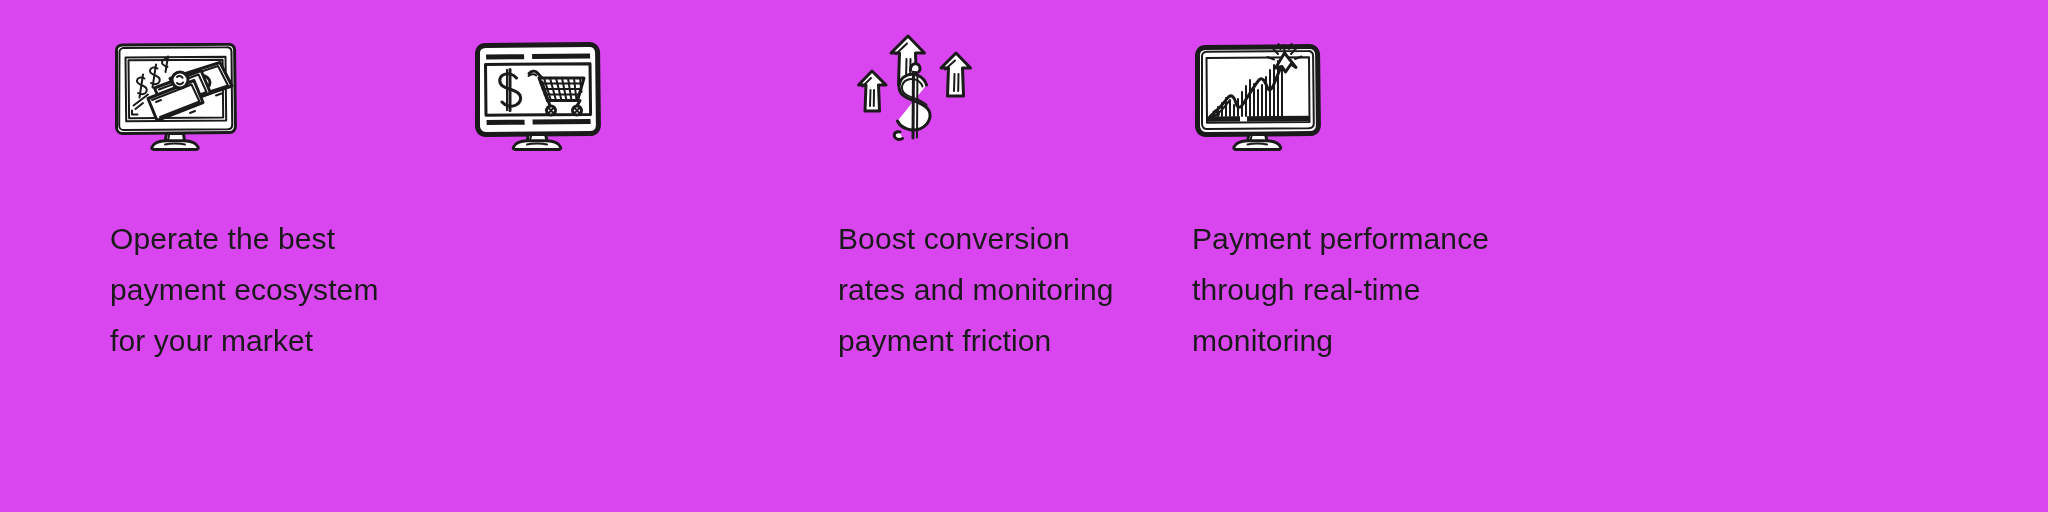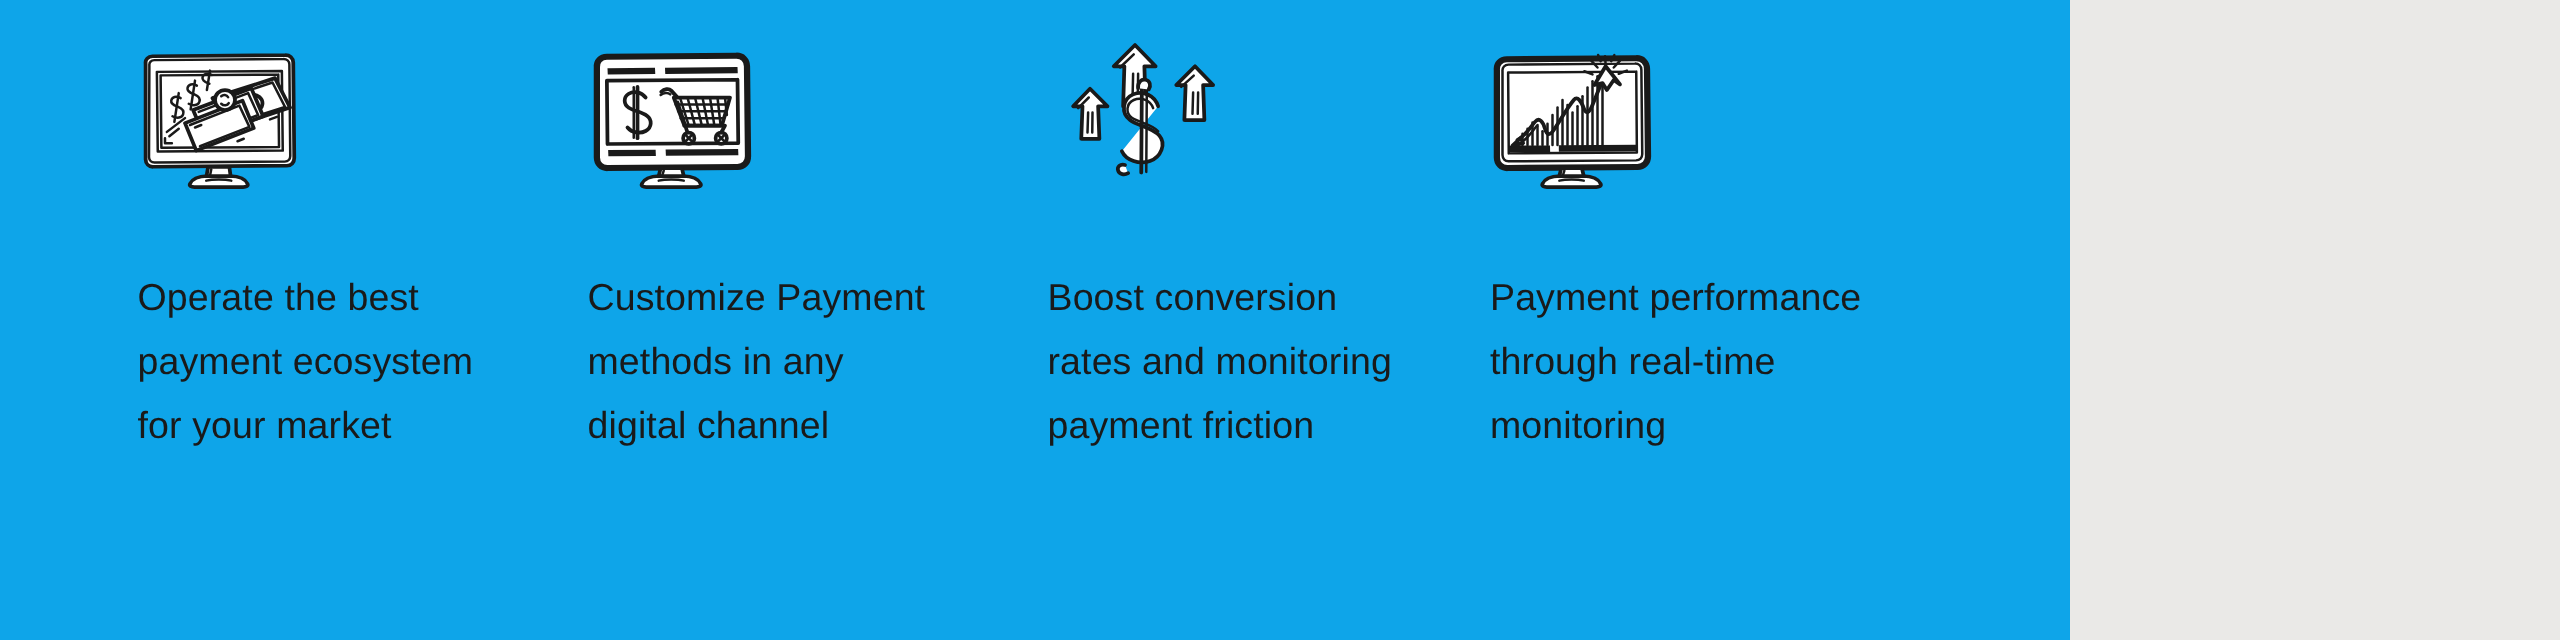--- a/index.html
+++ b/index.html
@@ -11,23 +11,23 @@
     overflow: hidden;
   }
 
   body {
     background: #eae9e7;
     font-family: "Liberation Sans", sans-serif;
     color: #1b1b1b;
   }
 
   .features-section {
-    width: 1656px;
+    width: 2048px;
     height: 512px;
-    background: #0ea5e9;
+    background: #d946ef;
     position: relative;
   }
 
   .features-grid {
     position: absolute;
     left: 110px;
     top: 0;
     width: 1830px;
     height: 512px;
     display: grid;
@@ -197,23 +197,20 @@
             <path class="hd hd-thin" d="M102.5 66 L107.5 71 M107.5 66 L102.5 71"></path>
           </g>
 
           <path class="hd hd-med hd-fillw" d="M56.5 92.5 L54 103 L76 103 L73.5 92.5 Z"></path>
           <path class="hd hd-thin" d="M59 94.5 L57 101"></path>
 
           <path class="hd hd-med hd-fillw" d="M41.5 105 C43.5 100.5 48.5 99 55.5 98.8 L74.5 98.8 C81.5 99 86.5 100.5 88.5 105 C89.3 106.8 87.5 107.6 85 107.6 L45 107.6 C42.5 107.6 40.7 106.8 41.5 105 Z"></path>
           <path class="hd hd-thin" d="M55 102.5 C60 101.2 70 101.2 75 102.5"></path>
         </svg>
       </div>
-      <div class="feature-text">Customize Payment
-methods in any
-digital channel</div>
     </div>
 
     <div class="feature-card">
       <div class="feature-icon">
         <svg class="icon-growth" width="120" height="118" viewBox="0 0 120 118">
 
           <g>
             <path class="hd hd-med hd-fillw" d="M16 39 L2.5 53 L10 53 L9 79 L23.5 79 L22.5 53 L30 53 Z"></path>
             <path class="hd hd-thin" d="M15 46 L6.5 54.5"></path>
             <path class="hd hd-thin" d="M14.5 58 L14 74"></path>

